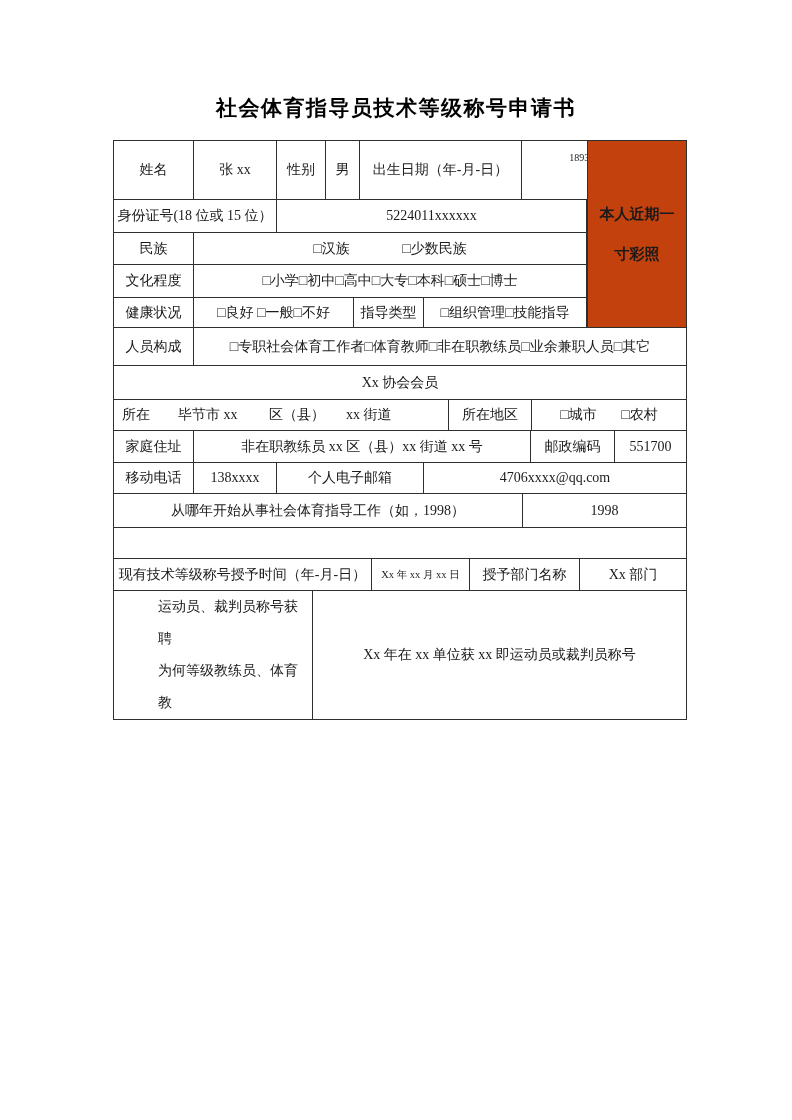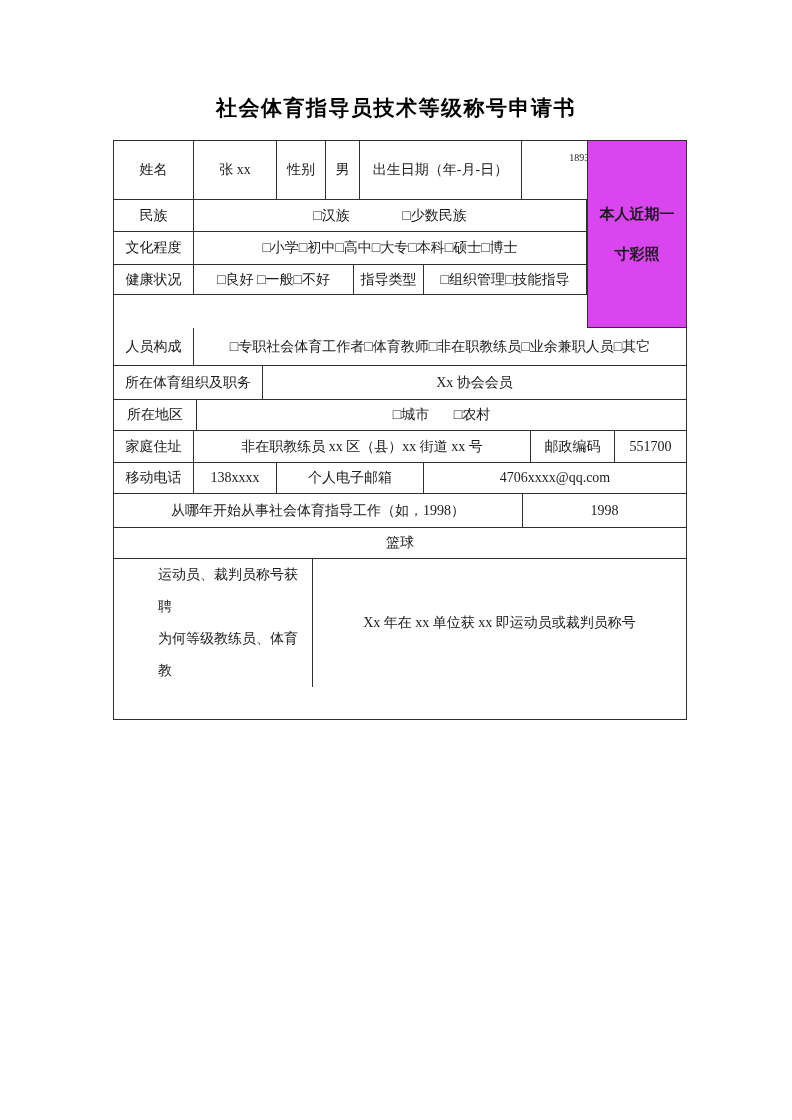--- a/index.html
+++ b/index.html
@@ -26,21 +26,21 @@
   }
   .cell.noborder{border-right:none;}
   .cell.grow{flex:1;text-align:center;}
   .cell.left{justify-content:flex-start;text-align:left;padding-left:8px;}
   .pre{white-space:pre;}
   .preline{white-space:pre-line;}
   .fs10{font-size:10px;line-height:2.4;margin-left:44px;}
   .fs105{font-size:10.5px;}
   .photo-cell{
     position:absolute;left:473px;top:0;width:99px;height:187px;
-    background:#d946ef;border-left:1px solid #2f2f2f;border-bottom:1px solid #2f2f2f;
+    background:#c2410c;border-left:1px solid #2f2f2f;border-bottom:1px solid #2f2f2f;
     box-sizing:border-box;display:flex;align-items:center;justify-content:center;
     font-size:15px;font-weight:bold;text-align:center;white-space:pre-line;line-height:2.7;
     z-index:2;
   }
   .tall-label{line-height:2.3;margin-left:36px;}
   
   .h59{height:59px}.h33{height:33px}.h32{height:32px}.h30{height:30px}
   .h38{height:38px}.h34{height:34px}.h31{height:31px}.h128{height:128px}
 </style>
 </head>
@@ -55,20 +55,24 @@
     <div class="row h59">
       <div class="cell" style="width:80px">姓名</div>
       <div class="cell" style="width:83px">张 xx</div>
       <div class="cell" style="width:49px">性别</div>
       <div class="cell" style="width:34px">男</div>
       <div class="cell" style="width:162px">出生日期（年-月-日）</div>
       <div class="cell preline fs10" style="width:65px">1893 年 xx 月
 xx 日</div>
     </div>
 
+    <div class="row h33">
+      <div class="cell" style="width:163px">身份证号(18 位或 15 位）</div>
+      <div class="cell" style="width:310px">5224011xxxxxx</div>
+    </div>
 
     <div class="row h32">
       <div class="cell" style="width:80px">民族</div>
       <div class="cell pre" style="width:393px">□汉族               □少数民族</div>
     </div>
 
     <div class="row h33">
       <div class="cell" style="width:80px">文化程度</div>
       <div class="cell pre" style="width:393px">□小学□初中□高中□大专□本科□硕士□博士</div>
     </div>
@@ -83,25 +87,25 @@
     <div class="photo-cell">本人近期一
 寸彩照</div>
   </div>
 
   <div class="row h38">
     <div class="cell" style="width:80px">人员构成</div>
     <div class="cell grow noborder pre">□专职社会体育工作者□体育教师□非在职教练员□业余兼职人员□其它</div>
   </div>
 
   <div class="row h34">
-    <div class="cell" style="width:149px">所在体育组织及职务</div>
     <div class="cell grow noborder">Xx 协会会员</div>
   </div>
 
   <div class="row h31">
+    <div class="cell left pre" style="width:335px">所在        毕节市 xx         区（县）      xx 街道</div>
     <div class="cell" style="width:83px">所在地区</div>
     <div class="cell grow noborder pre">□城市       □农村</div>
   </div>
 
   <div class="row h32">
     <div class="cell" style="width:80px">家庭住址</div>
     <div class="cell" style="width:337px">非在职教练员 xx 区（县）xx 街道 xx 号</div>
     <div class="cell" style="width:84px">邮政编码</div>
     <div class="cell grow noborder">551700</div>
   </div>
@@ -112,23 +116,28 @@
     <div class="cell" style="width:147px">个人电子邮箱</div>
     <div class="cell grow noborder">4706xxxx@qq.com</div>
   </div>
 
   <div class="row h34">
     <div class="cell" style="width:409px">从哪年开始从事社会体育指导工作（如，1998）</div>
     <div class="cell grow noborder">1998</div>
   </div>
 
   <div class="row h31">
-    <div class="cell grow noborder">篮球</div>
   </div>
 
+  <div class="row h32">
+    <div class="cell" style="width:258px">现有技术等级称号授予时间（年-月-日）</div>
+    <div class="cell fs105" style="width:98px">Xx 年 xx 月 xx 日</div>
+    <div class="cell" style="width:110px">授予部门名称</div>
+    <div class="cell grow noborder">Xx 部门</div>
+  </div>
 
   <div class="row h128 last">
     <div class="cell left preline tall-label" style="width:163px">曾于何时何单位获等级
 运动员、裁判员称号获聘
 为何等级教练员、体育教
 师职务</div>
     <div class="cell grow noborder">Xx 年在 xx 单位获 xx 即运动员或裁判员称号</div>
   </div>
 
 </div>

